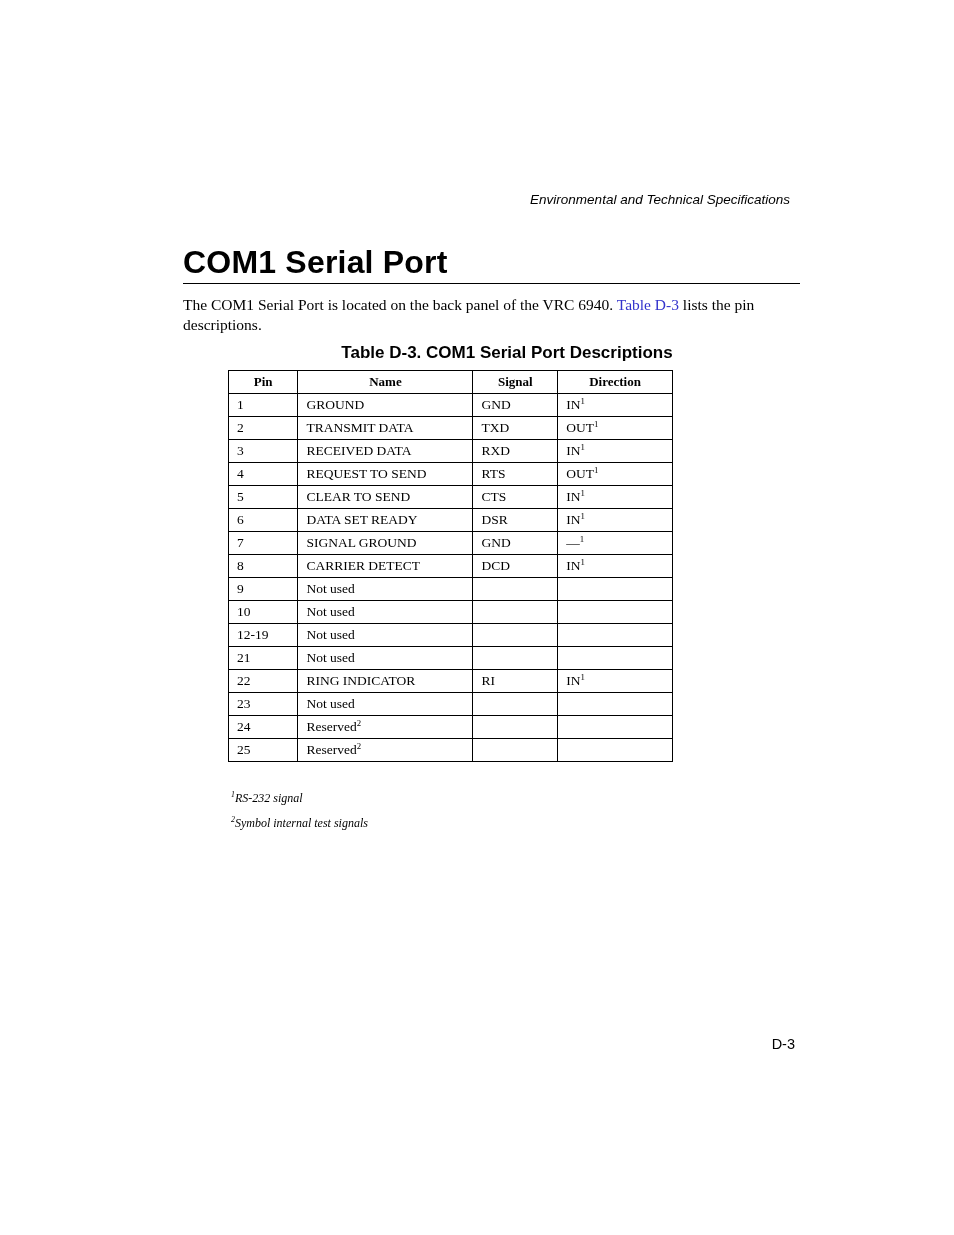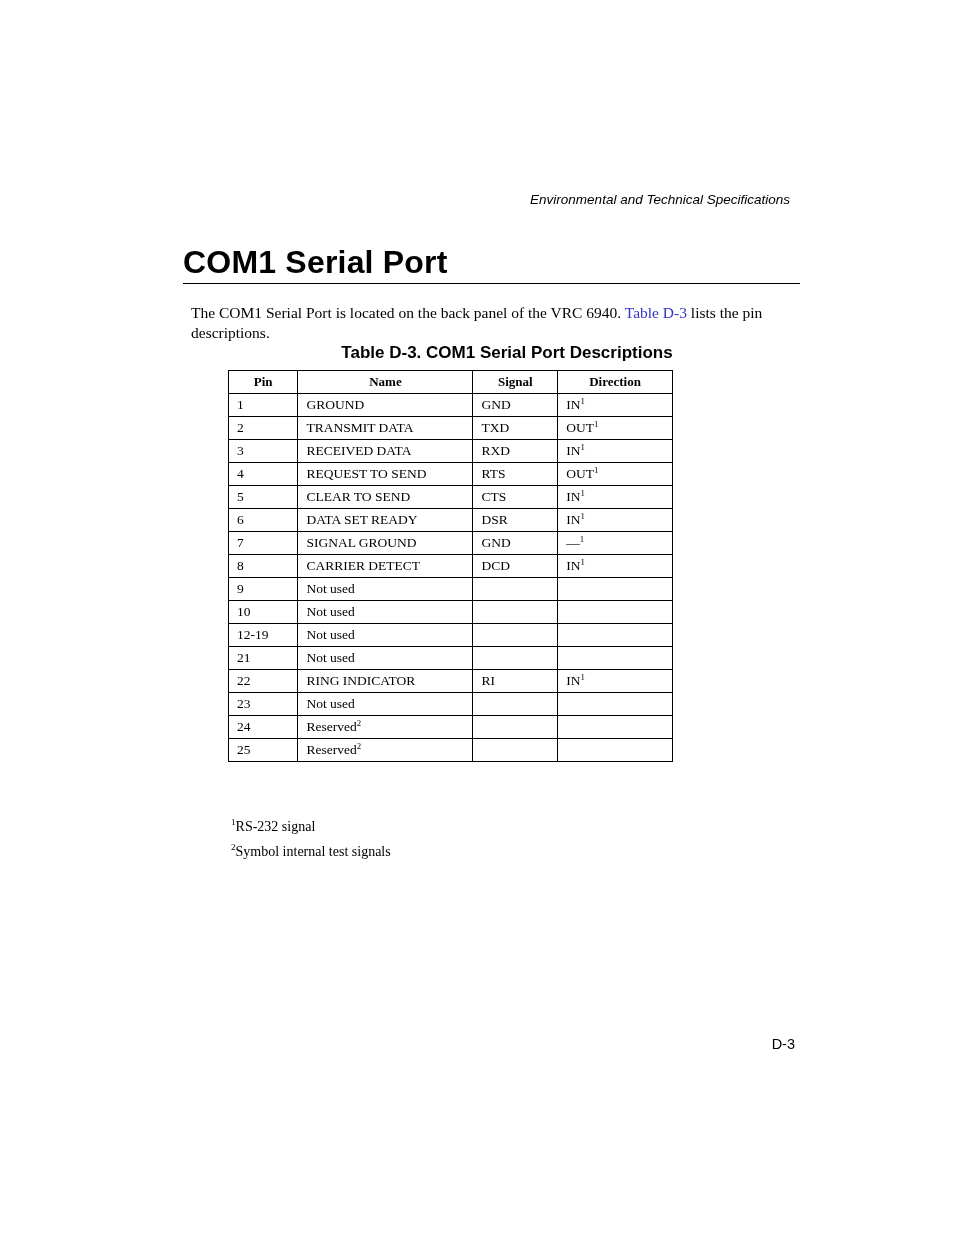--- a/index.html
+++ b/index.html
@@ -58,43 +58,43 @@
     font-weight: bold; font-size: 13px; text-align: center; padding: 0;
   }
   .col-pin { width: 86px; }
   .col-name { width: 203px; }
   .col-signal { width: 113px; }
   .col-dir { width: 156px; }
   td.c-pin { padding-left: 7px; }
   sup { font-size: 0.65em; line-height: 0; }
 
   .footnotes {
-    position: absolute; left: 231px; top: 814px;
-    font-size: 14px; line-height: 25px;
+    position: absolute; left: 231px; top: 786px;
+    font-style: italic; font-size: 12px; line-height: 25px;
   }
   .footnote { white-space: nowrap; }
 
   .page-number {
     position: absolute; top: 1036px; right: 159px;
     font-family: "Liberation Sans", sans-serif;
     font-size: 14.5px;
     padding-left: 12px;
   }
 </style>
 </head>
 <body>
 
 <div class="page">
 
   <div class="running-header">Environmental and Technical Specifications</div>
 
   <h1 class="doc-title" style="margin:0;">COM1 Serial Port</h1>
   <div class="title-rule"></div>
 
-  <p class="body-para" style="margin:8px;"><span>The COM1 Serial Port is located on the back panel of the VRC 6940. </span><a class="xref-link">Table D-3</a><span> lists the pin descriptions.</span></p>
+  <p class="body-para" style="margin:0;"><span>The COM1 Serial Port is located on the back panel of the VRC 6940. </span><a class="xref-link">Table D-3</a><span> lists the pin descriptions.</span></p>
 
   <div class="table-caption">Table D-3. COM1 Serial Port Descriptions</div>
 
   <table class="pin-table">
     <colgroup>
       <col class="col-pin">
         <col class="col-name">
         <col class="col-signal">
         <col class="col-dir">
     </colgroup>

